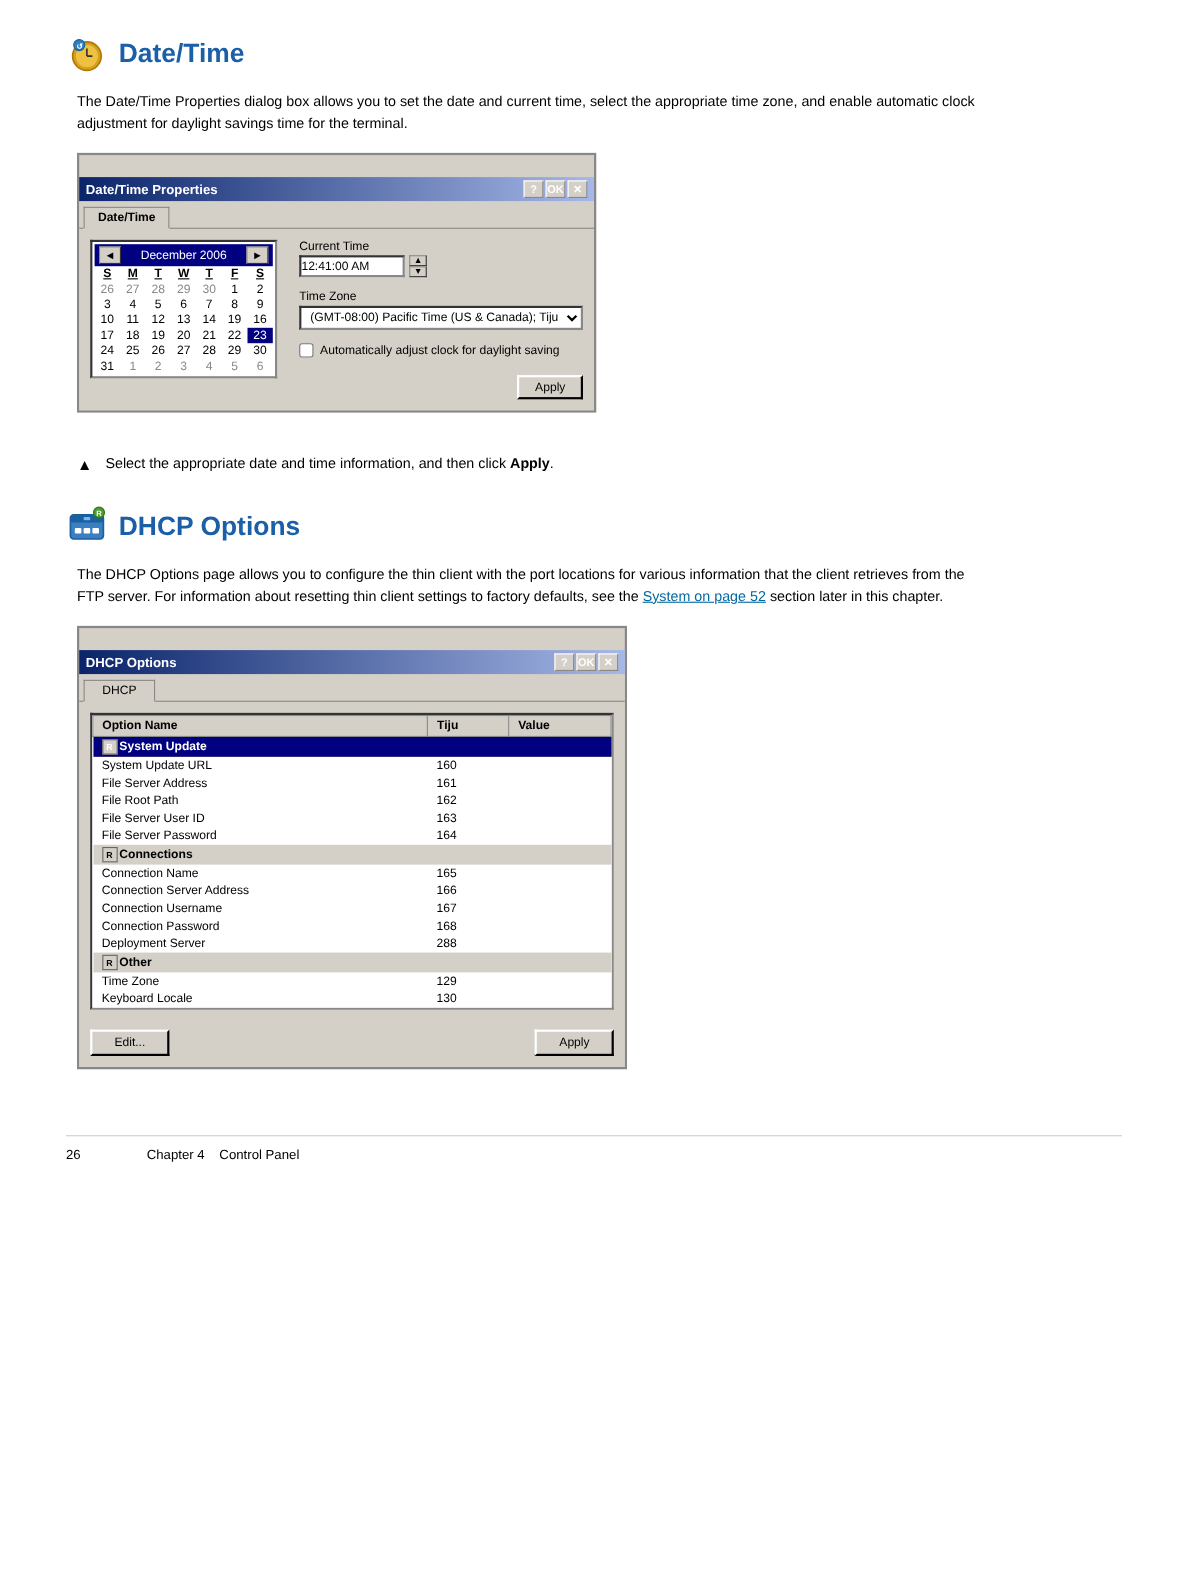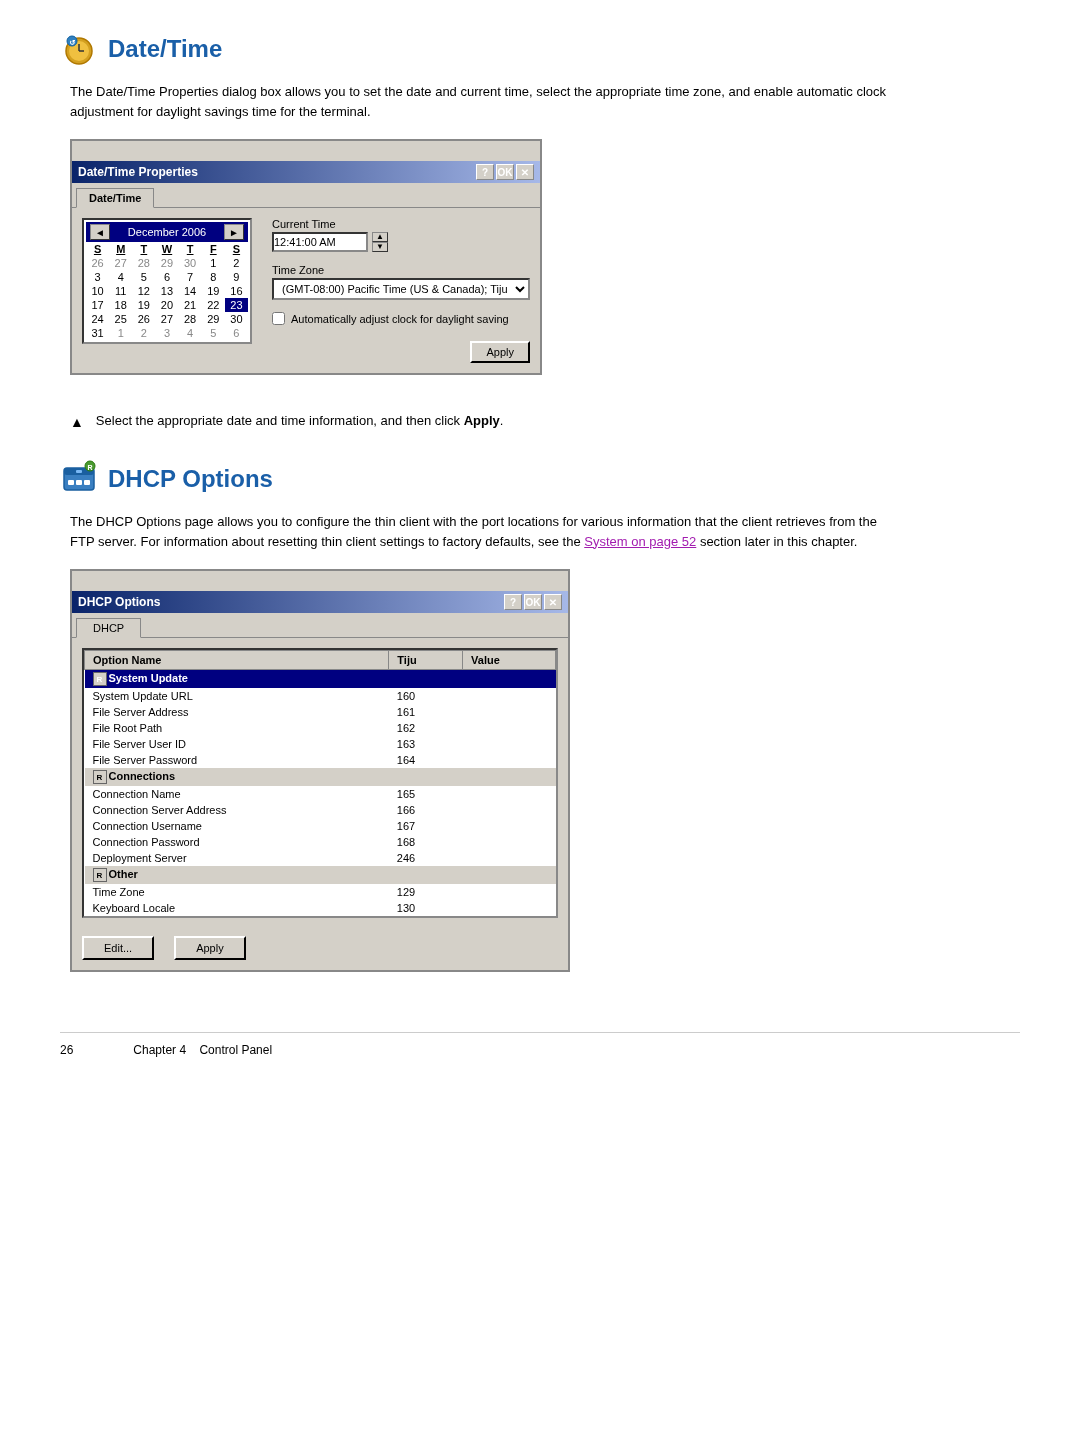--- a/index.html
+++ b/index.html
@@ -326,21 +326,21 @@
     .selected-group {
       background: #fde047;
       color: #fff;
     }
     .selected-group td {
       background: #000080;
       color: #fff;
     }
     .dhcp-btn-row {
       display: flex;
-      justify-content: flex-start;
+      justify-content: space-between;
       gap: 20px;
       margin-top: 18px;
     }
     .dhcp-btn {
       background: #d4d0c8;
       border: 2px outset #fff;
       border-right-color: #444;
       border-bottom-color: #444;
       padding: 4px 20px;
       font-size: 11px;
@@ -352,21 +352,21 @@
       margin-top: 60px;
       font-size: 12px;
       color: #000;
       border-top: 1px solid #ccc;
       padding-top: 10px;
       display: flex;
       gap: 60px;
     }
 
     .link-text {
-      color: #a21caf;
+      color: #0369a1;
       text-decoration: underline;
     }
   </style>
 </head>
 <body>
 
 <div>
   <div class="section-title">
     <div class="section-icon">
       <svg width="36" height="36" viewBox="0 0 36 36">
@@ -607,21 +607,21 @@
                 <td>167</td>
                 <td></td>
               </tr>
               <tr>
                 <td>    Connection Password</td>
                 <td>168</td>
                 <td></td>
               </tr>
               <tr>
                 <td>    Deployment Server</td>
-                <td>246</td>
+                <td>288</td>
                 <td></td>
               </tr>
               <tr class="group-row">
                 <td colspan="3" style="font-weight: bold;"><span style="display: inline-block; width: 14px; height: 14px; background: rgb(212, 208, 200); border: 1px solid rgb(102, 102, 102); font-size: 8px; text-align: center; line-height: 14px; margin-right: 2px; font-weight: bold;">R</span>Other</td>
               </tr>
               <tr>
                 <td>    Time Zone</td>
                 <td>129</td>
                 <td></td>
               </tr>

